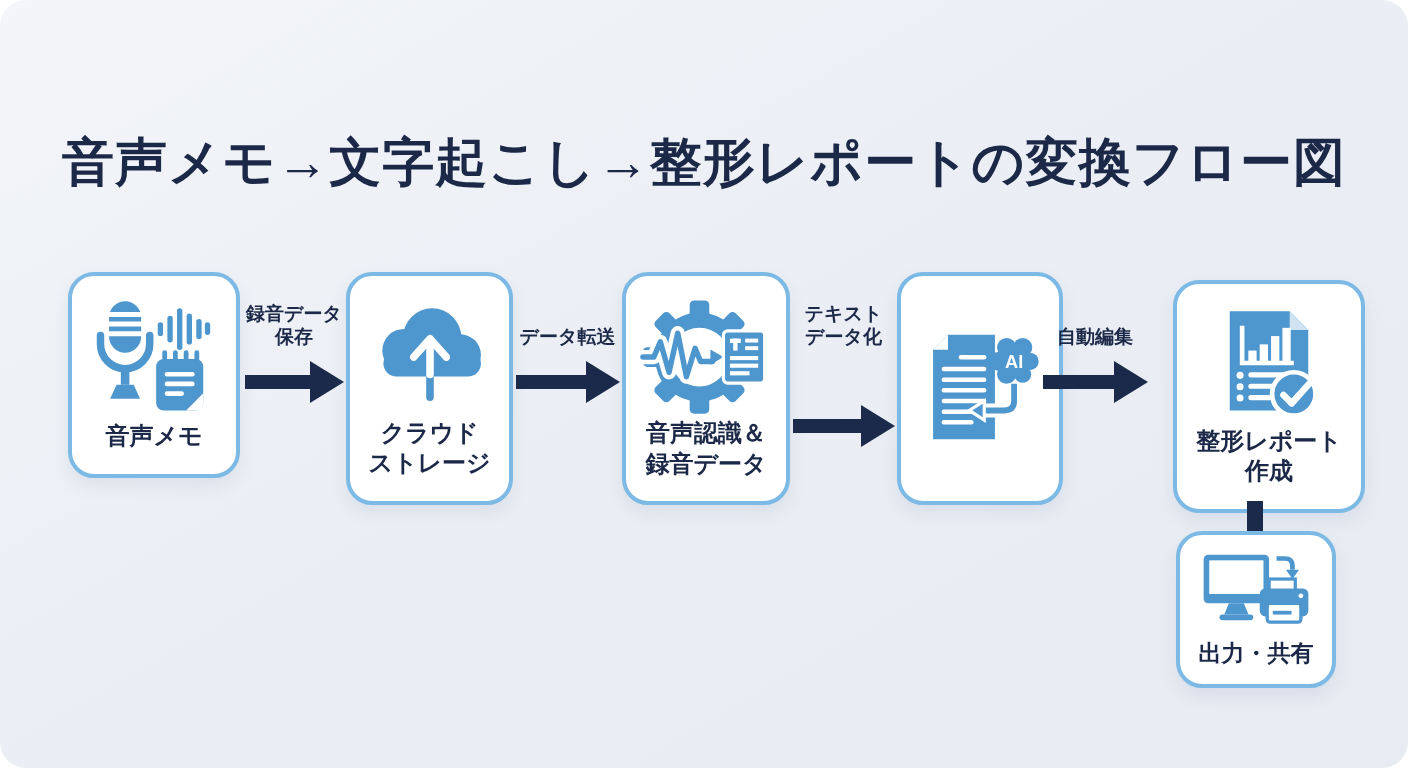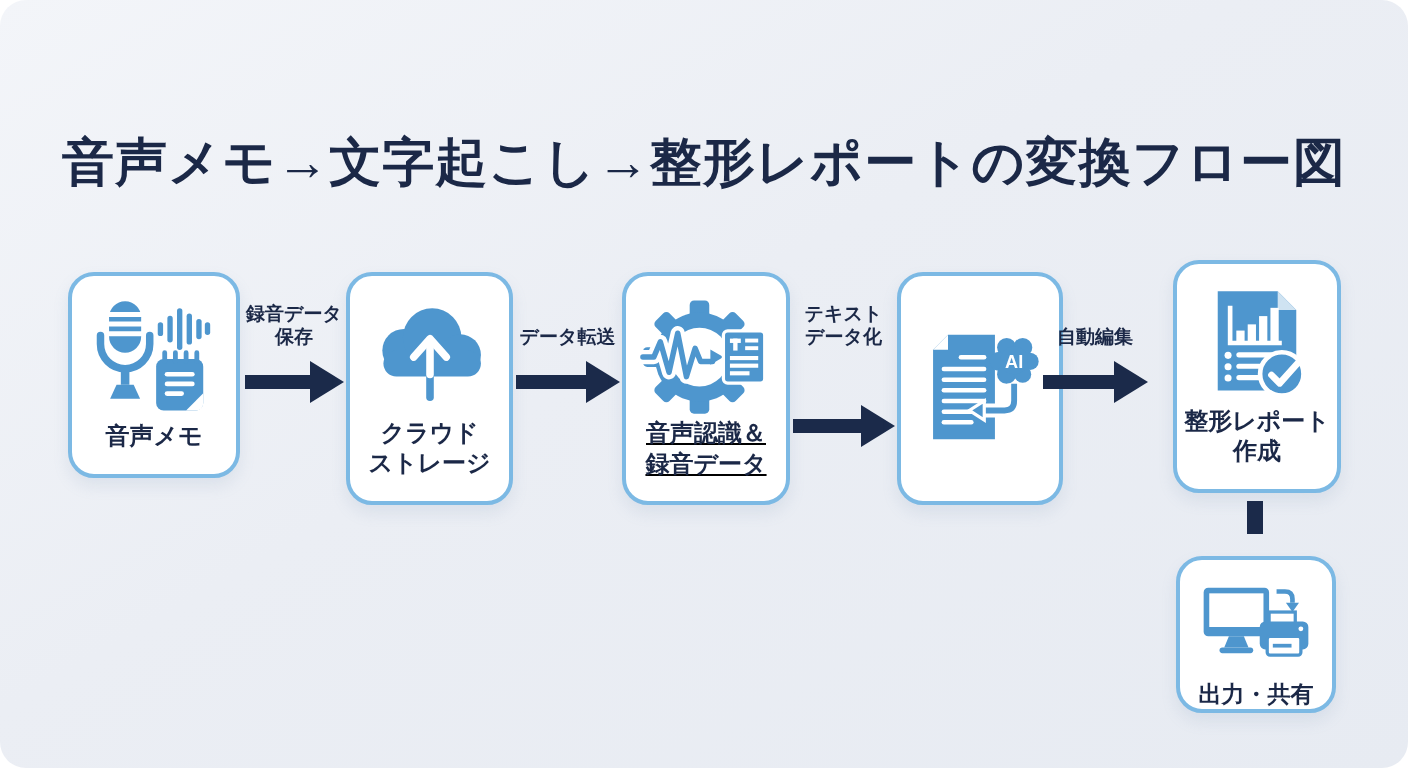--- a/index.html
+++ b/index.html
@@ -16,24 +16,24 @@
   }
   .node{
     position:absolute;box-sizing:border-box;background:#ffffff;
     border:4px solid #7cb9e4;border-radius:26px;
     box-shadow:0 8px 16px rgba(110,140,180,.14);
     display:flex;flex-direction:column;align-items:center;justify-content:space-between;
     padding:18px 6px 22px;
   }
   .node-1{left:68px;top:272px;width:172px;height:206px;}
   .node-2{left:346px;top:272px;width:167px;height:233px;}
-  .node-3{left:622px;top:272px;width:168px;height:233px;text-decoration:underline;}
+  .node-3{left:622px;top:272px;width:168px;height:233px;}
   .node-4{left:897px;top:272px;width:166px;height:233px;}
-  .node-5{left:1173px;top:260px;width:168px;height:233px;}
-  .node-6{left:1176px;top:556px;width:160px;height:157px;padding:14px 6px 0;}
+  .node-5{left:1173px;top:280px;width:192px;height:233px;}
+  .node-6{left:1176px;top:531px;width:160px;height:157px;padding:14px 6px 16px;}
   .icon-wrap{flex:1;display:flex;align-items:center;justify-content:center;}
   .lbl{
     text-align:center;font-size:24px;font-weight:800;color:#1b2847;line-height:1.28;
   }
   .node-6 .lbl{font-size:23px;}
   .lbl span{display:block;}
   .lbl span:empty{display:none;}
   .harrow{
     position:absolute;top:303px;height:104px;
     display:flex;flex-direction:column;align-items:center;justify-content:flex-start;

